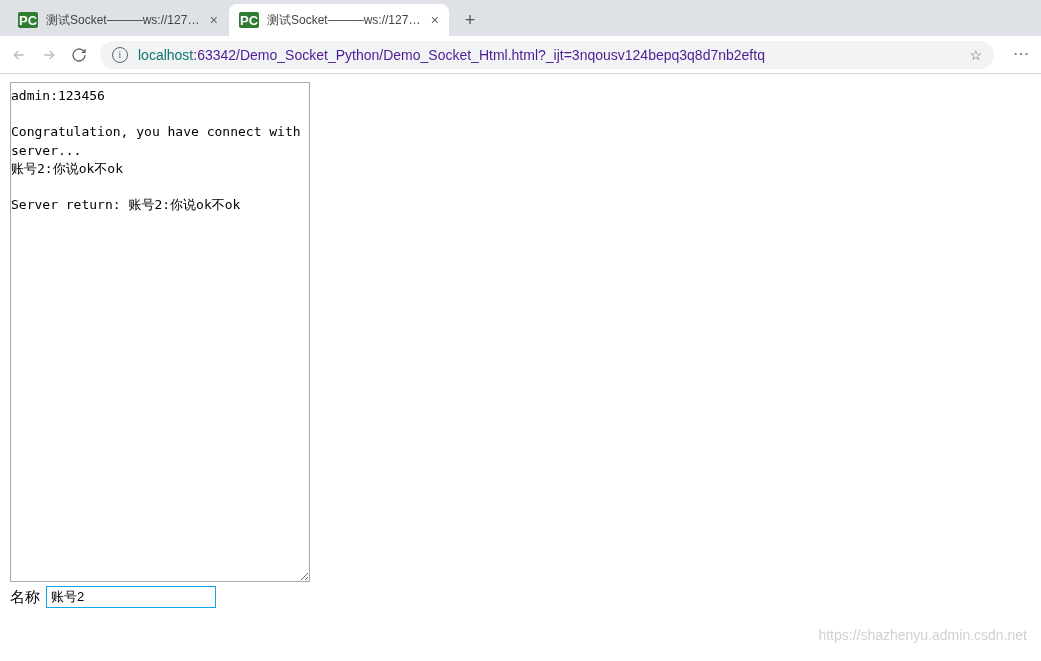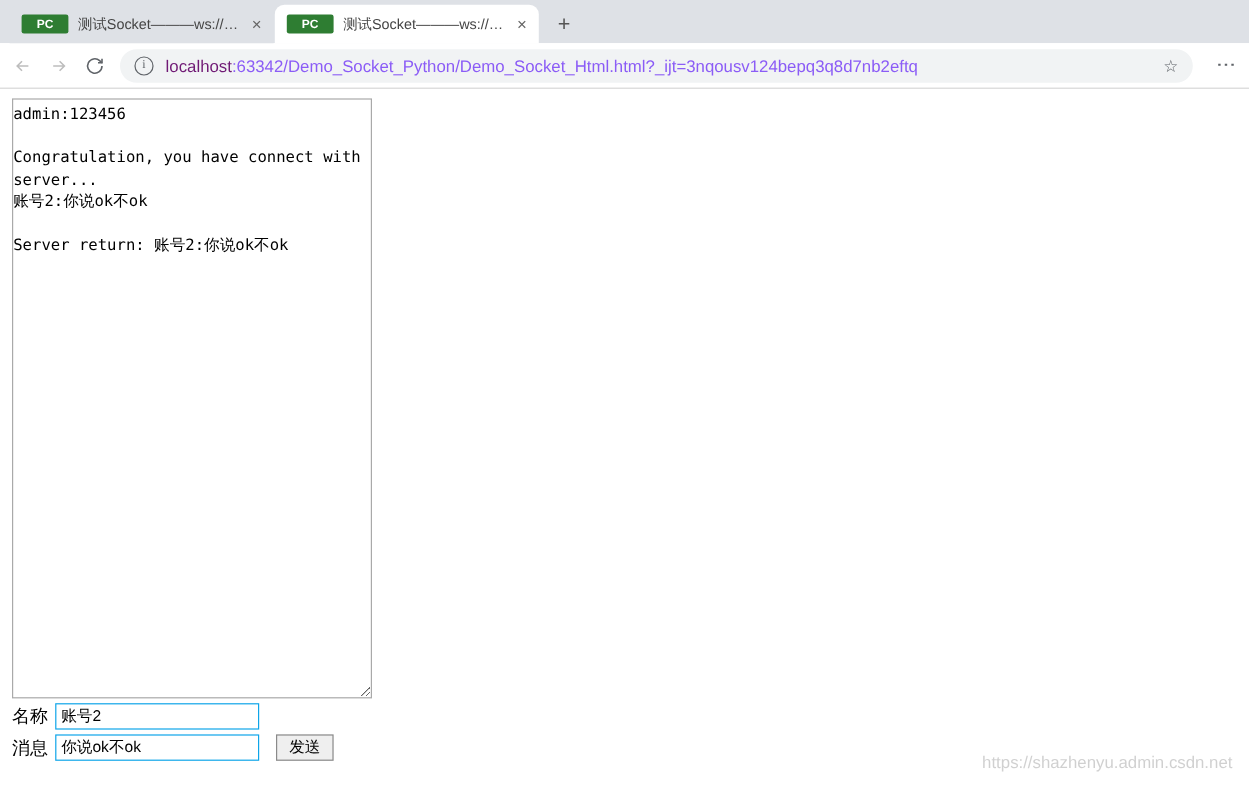--- a/index.html
+++ b/index.html
@@ -22,24 +22,24 @@
       border-top-left-radius: 8px;
       border-top-right-radius: 8px;
       font-size: 12px;
       color: #444;
       max-width: 220px;
       margin-right: 1px;
       position: relative;
     }
     .tab.active { background: #fff; }
     .tab-favicon {
-      width: 39px; height: 16px;
+      width: 20px; height: 16px;
       background: #2e7d32;
       color: #fff;
-      font-size: 10px;
+      font-size: 13px;
       font-weight: bold;
       display: flex;
       align-items: center;
       justify-content: center;
       border-radius: 2px;
       margin-right: 8px;
       flex-shrink: 0;
       text-align: right;
     }
     .tab-title { white-space: nowrap; overflow: hidden; text-overflow: ellipsis; flex: 1; }
@@ -82,22 +82,22 @@
     }
     .address-info-icon {
       width: 16px; height: 16px;
       border: 1.3px solid #5f6368;
       border-radius: 50%;
       display: flex; align-items: center; justify-content: center;
       font-size: 10px; color: #5f6368;
       margin-right: 10px;
       font-family: serif;
     }
-    .url-host { color: #701a75; }
-    .url-path { color: #8b5cf6; }
+    .url-host { color: #0f766e; }
+    .url-path { color: #4c1d95; }
     .star-icon { color: #5f6368; margin-left: 8px; }
     .menu-dots { color: #5f6368; font-size: 16px; margin-left: 6px; cursor: pointer; letter-spacing:1px; writing-mode: vertical-rl; }
 
     
     .page {
       padding: 8px 10px;
     }
     .log-textarea {
       width: 300px;
       height: 500px;
@@ -196,20 +196,15 @@
 
 Congratulation, you have connect with server...
 账号2:你说ok不ok
 
 Server return: 账号2:你说ok不ok</textarea>
 
   <div class="form-row">
     <span class="form-label">名称</span>
     <input class="text-input" type="text" value="账号2" style="">
   </div>
-  <div class="form-row">
-    <span class="form-label">消息</span>
-    <input class="text-input" type="text" value="你说ok不ok" style="">
-    <button class="send-btn">发送</button>
-  </div>
 </div>
 
 <div class="watermark">https://shazhenyu.admin.csdn.net</div>
 
 </body></html>

